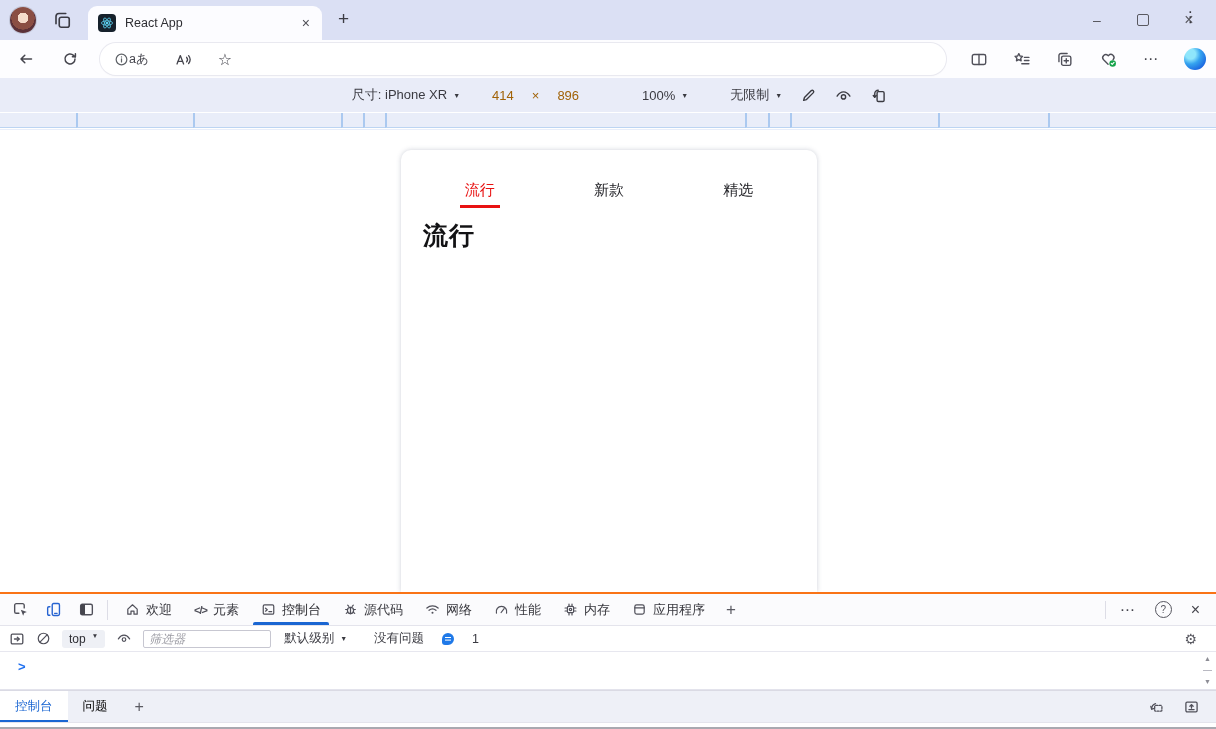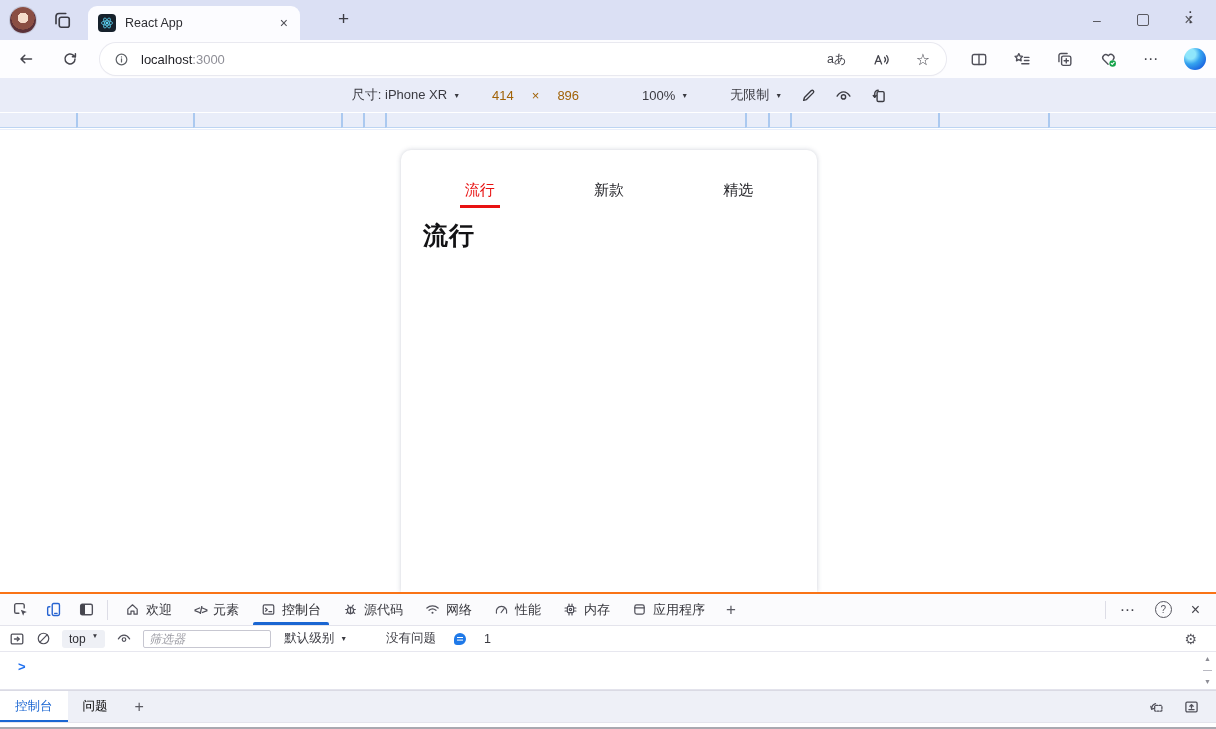--- a/index.html
+++ b/index.html
@@ -7,21 +7,21 @@
     font-family:"Liberation Sans","DejaVu Sans",sans-serif;background:#fff;}
   svg{display:block;}
   .ic{stroke:#50505a;fill:none;stroke-width:1.3;stroke-linecap:round;stroke-linejoin:round;}
 
   
   .titlebar{position:absolute;top:0;left:0;right:0;height:40px;background:#dbe0f4;}
   .avatar{position:absolute;left:10px;top:7px;width:26px;height:26px;border-radius:50%;
     background:radial-gradient(circle at 50% 42%, #f5dccb 0 26%, #8a4e43 27% 58%, #5b3138 59% 100%);
     box-shadow:0 0 0 1px rgba(0,0,0,.12);}
   .ws-btn{position:absolute;left:52px;top:10px;width:20px;height:20px;}
-  .tab{position:absolute;left:88px;top:6px;width:212px;height:34px;background:#fcfcff;
+  .tab{position:absolute;left:88px;top:6px;width:234px;height:34px;background:#fcfcff;
     border-radius:9px 9px 0 0;display:flex;align-items:center;padding:0 10px;box-sizing:border-box;
     font-size:12.5px;color:#2e2e33;}
   .favicon{width:18px;height:18px;border-radius:4px;background:#16212c;display:flex;
     align-items:center;justify-content:center;margin-right:9px;flex:0 0 auto;}
   .tab-title{flex:1;}
   .tab-close{color:#4f4f56;font-size:14px;padding:0 2px;}
   .newtab{position:absolute;left:338px;top:8px;font-size:19px;color:#3c3c44;font-weight:400;}
   .winctl{position:absolute;right:4px;top:0;height:40px;display:flex;align-items:center;}
   .winctl .wbtn{width:46px;height:40px;display:flex;align-items:center;justify-content:center;
     color:#595960;font-size:14px;}
@@ -99,21 +99,21 @@
   .dt-consolebar{position:absolute;top:626px;left:0;right:0;height:26px;background:#fff;
     border-bottom:1px solid #e7e7ef;display:flex;align-items:center;gap:11px;padding:0 9px;
     box-sizing:border-box;font-size:12.5px;color:#3a3a41;}
   .chip{display:flex;gap:6px;background:#eef0f5;border-radius:3px;
     padding:2px 7px;font-size:12px;color:#2e2e34;}
   .chip .caret{font-size:6.5px;}
   .filter{width:116px;height:16px;border:1px solid #c7c7d1;border-radius:2px;font-size:12px;
     padding:0 5px;color:#333;font-family:inherit;outline:none;font-style:italic;}
   .filter::placeholder{color:#9a9aa2;}
   .levels{display:flex;align-items:center;gap:6px;margin-left:2px;}
-  .issues{display:flex;align-items:center;gap:18px;margin-left:28px;text-align:right;}
+  .issues{display:flex;align-items:center;gap:18px;margin-left:16px;text-align:right;}
   .bubble{width:12px;height:12px;border-radius:50% 50% 50% 3px;background:#1f79e8;position:relative;}
   .bubble::after{content:"";position:absolute;left:3px;top:4px;width:6px;height:1.4px;background:#fff;
     box-shadow:0 2.6px 0 #fff;}
   .count{color:#3a3a41;}
   .gear{margin-left:auto;padding-right:10px;font-size:14px;color:#5a5a62;}
 
   
   .dt-output{position:absolute;top:652px;left:0;right:0;height:38px;background:#fff;
     border-bottom:1px solid #e3e3ec;box-sizing:border-box;}
   .prompt{position:absolute;left:18px;top:7px;color:#1e6ff0;font-size:13px;font-weight:700;}
@@ -182,21 +182,20 @@
       </svg>
     </div>
     <div class="addressbar">
       <span>
         <svg class="ic" width="15" height="15" viewBox="0 0 16 16" style="stroke:#5f6368;">
           <circle cx="8" cy="8" r="5.7"></circle>
             <path d="M8 7.4v3.2"></path>
             <circle cx="8" cy="5.2" r="0.7" fill="#5f6368" stroke="none"></circle>
         </svg>
       </span>
-      <span class="url"><span>localhost</span><span class="port">:3000</span></span>
       <span class="pill-icons">
         <span class="translate">aあ</span>
         <span>
           <svg class="ic" width="17" height="15" viewBox="0 0 17 15" style="stroke:#44444c;">
             <path d="M2 12L5.3 3.6 8.6 12"></path>
               <path d="M3.2 9.3h4.2"></path>
             <path d="M11.6 5.3a3.6 3.6 0 0 1 0 4.6"></path>
               <path d="M13.6 3.7a6.2 6.2 0 0 1 0 7.8"></path>
           </svg>
         </span>

